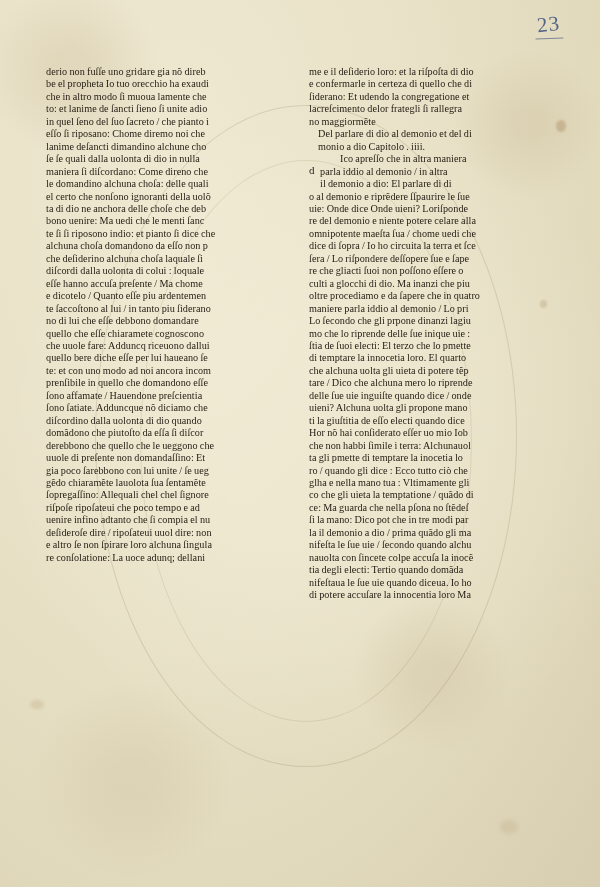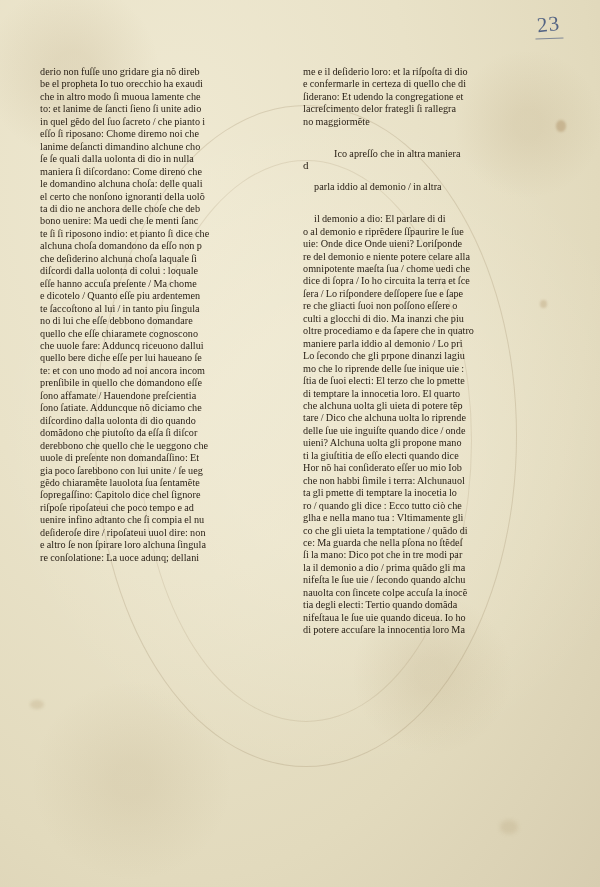--- a/index.html
+++ b/index.html
@@ -83,21 +83,21 @@
     width: 28px;
     height: 1px;
     background: #3a4f7a;
     opacity: 0.7;
     transform: rotate(4deg);
   }
 
   
   #textblock {
     position: absolute;
-    left: 40px;
+    left: 46px;
     top: 66px;
     width: 508px;
     height: 690px;
     display: flex;
     gap: 18px;
   }
   .column {
     width: 245px;
     font-size: 10.2px;
     line-height: 12.45px;
@@ -133,21 +133,20 @@
     position: absolute;
     left: 0;
     top: 11px;
     font-size: 11px;
     color: #241b12;
     font-family: "Liberation Serif", serif;
   }
   .hang {
     padding-left: 11px;
     display: block;
-    margin-top: 20px;
   }
 </style>
 </head>
 <body>
 
 <div id="folio">
 
   <div class="ghost-circle" id="ghost-outer"></div>
   <div class="ghost-circle" id="ghost-inner"></div>
 
@@ -159,68 +158,72 @@
   <div id="folio-number">23</div>
 
   <div id="textblock">
 
     <div class="column" id="col-left">
       <p>
         <span class="cap-line">derio non fuſſe uno gridare gia nõ direb</span>
         <span class="cap-line">be el propheta Io tuo orecchio ha exaudi</span>
         <span class="cap-line">che in altro modo ſi muoua lamente che</span>
         <span class="cap-line">to: et lanime de ſancti ſieno ſi unite adio</span>
-        <span class="cap-line">in quel gẽdo del ſuo ſacreto / che pianto i</span>
+        <span class="cap-line">in quel ſeno del ſuo ſacreto / che pianto i</span>
         <span class="cap-line">eſſo ſi riposano: Chome diremo noi che</span>
         <span class="cap-line">lanime deſancti dimandino alchune cho</span>
         <span class="cap-line">ſe ſe quali dalla uolonta di dio in nulla</span>
         <span class="cap-line">maniera ſi diſcordano: Come direno che</span>
         <span class="cap-line">le domandino alchuna choſa: delle quali</span>
         <span class="cap-line">el certo che nonſono ignoranti della uolõ</span>
         <span class="cap-line">ta di dio ne anchora delle choſe che deb</span>
         <span class="cap-line">bono uenire: Ma uedi che le menti ſanc</span>
         <span class="cap-line">te ſi ſi riposono indio: et pianto ſi dice che</span>
         <span class="cap-line">alchuna choſa domandono da eſſo non p</span>
         <span class="cap-line">che deſiderino alchuna choſa laquale ſi</span>
         <span class="cap-line">diſcordi dalla uolonta di colui : loquale</span>
         <span class="cap-line">eſſe hanno accuſa preſente / Ma chome</span>
         <span class="cap-line">e dicotelo / Quanto eſſe piu ardentemen</span>
-        <span class="cap-line">te ſaccoſtono al lui / in tanto piu ſingula</span>
+        <span class="cap-line">te ſaccoſtono al lui / in tanto piu ſiderano</span>
         <span class="cap-line">no di lui che eſſe debbono domandare</span>
         <span class="cap-line">quello che eſſe chiaramete cognoscono</span>
         <span class="cap-line">che uuole fare: Adduncq riceuono dallui</span>
         <span class="cap-line">quello bere diche eſſe per lui haueano ſe</span>
         <span class="cap-line">te: et con uno modo ad noi ancora incom</span>
         <span class="cap-line">prenſibile in quello che domandono eſſe</span>
         <span class="cap-line">ſono affamate / Hauendone preſcientia</span>
         <span class="cap-line">ſono ſatiate. Adduncque nõ diciamo che</span>
         <span class="cap-line">diſcordino dalla uolonta di dio quando</span>
         <span class="cap-line">domãdono che piutoſto da eſſa ſi diſcor</span>
         <span class="cap-line">derebbono che quello che le ueggono che</span>
         <span class="cap-line">uuole di preſente non domandaſſino: Et</span>
         <span class="cap-line">gia poco ſarebbono con lui unite / ſe ueg</span>
         <span class="cap-line">gẽdo chiaramẽte lauolota ſua ſentamẽte</span>
-        <span class="cap-line">ſopregaſſino: Capitolo dice chel ſignore</span>
+        <span class="cap-line">ſopregaſſino: Allequali chel chel ſignore</span>
         <span class="cap-line">riſpoſe ripoſateui che poco tempo e ad</span>
         <span class="cap-line">uenire infino adtanto che ſi compia el nu</span>
         <span class="cap-line">deſideroſe dire / ripoſateui uuol dire: non</span>
         <span class="cap-line">e altro ſe non ſpirare loro alchuna ſingula</span>
         <span class="cap-line">re conſolatione: La uoce adunq; dellani</span>
       </p>
     </div>
 
     <div class="column" id="col-right">
       <p>
         <span class="cap-line">me e il deſiderio loro: et la riſpoſta di dio</span>
         <span class="cap-line">e confermarle in certeza di quello che di</span>
         <span class="cap-line">ſiderano: Et udendo la congregatione et</span>
         <span class="cap-line">lacreſcimento delor frategli ſi rallegra</span>
         <span class="cap-line">no maggiormẽte</span>
       </p>
 
+      <p class="rubric">
+        <span class="chapter-head">Del parlare di dio al demonio et del di</span>
+        <span class="chapter-head">monio a dio                    Capitolo . iiii.</span>
+      </p>
 
       <p class="initial-block">
         <span class="initial-letter">d</span>
         <span class="cap-line hang" style="text-indent:20px">Ico apreſſo che in altra maniera</span>
         <span class="cap-line hang">parla iddio al demonio / in altra</span>
         <span class="cap-line hang">il demonio a dio: El parlare di di</span>
         <span class="cap-line">o al demonio e riprẽdere ſſpaurire le ſue</span>
         <span class="cap-line">uie: Onde dice Onde uieni? Loriſponde</span>
         <span class="cap-line">re del demonio e niente potere celare alla</span>
         <span class="cap-line">omnipotente maeſta ſua / chome uedi che</span>
@@ -228,21 +231,21 @@
         <span class="cap-line">ſera / Lo riſpondere deſſopere ſue e ſape</span>
         <span class="cap-line">re che gliacti ſuoi non poſſono eſſere  o</span>
         <span class="cap-line">culti a glocchi di dio. Ma inanzi che piu</span>
         <span class="cap-line">oltre procediamo e da ſapere che in quatro</span>
         <span class="cap-line">maniere parla iddio al demonio / Lo pri</span>
         <span class="cap-line">Lo ſecondo che gli prpone dinanzi lagiu</span>
         <span class="cap-line">mo che lo riprende delle ſue inique uie :</span>
         <span class="cap-line">ſtia de ſuoi electi: El terzo che lo pmette</span>
         <span class="cap-line">di temptare la innocetia loro. El quarto</span>
         <span class="cap-line">che alchuna uolta gli uieta di potere tẽp</span>
-        <span class="cap-line">tare / Dico che alchuna uolta lo riprende</span>
+        <span class="cap-line">tare / Dico che alchuna mero lo riprende</span>
         <span class="cap-line">delle ſue uie inguiſte quando dice / onde</span>
         <span class="cap-line">uieni? Alchuna uolta gli propone mano</span>
         <span class="cap-line">ti la giuſtitia de eſſo electi quando dice</span>
         <span class="cap-line">Hor nõ hai conſiderato eſſer uo mio Iob</span>
         <span class="cap-line">che non habbi ſimile i terra: Alchunauol</span>
         <span class="cap-line">ta gli pmette di temptare la inocetia  lo</span>
         <span class="cap-line">ro / quando gli dice : Ecco tutto ciò che</span>
         <span class="cap-line">glha e nella mano tua : Vltimamente gli</span>
         <span class="cap-line">co che gli uieta la temptatione / quãdo di</span>
         <span class="cap-line">ce: Ma guarda che nella pſona no ſtẽdeſ</span>

